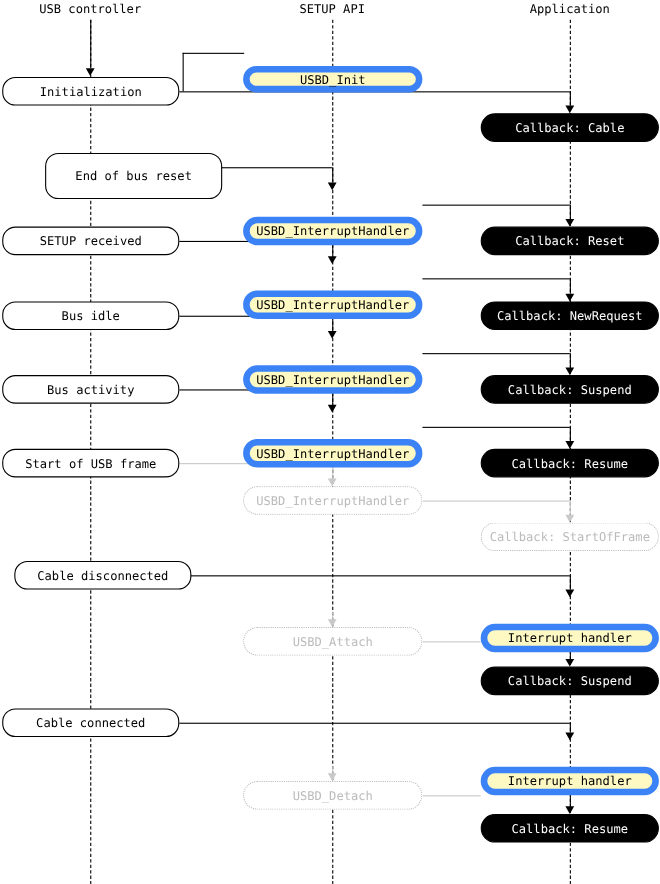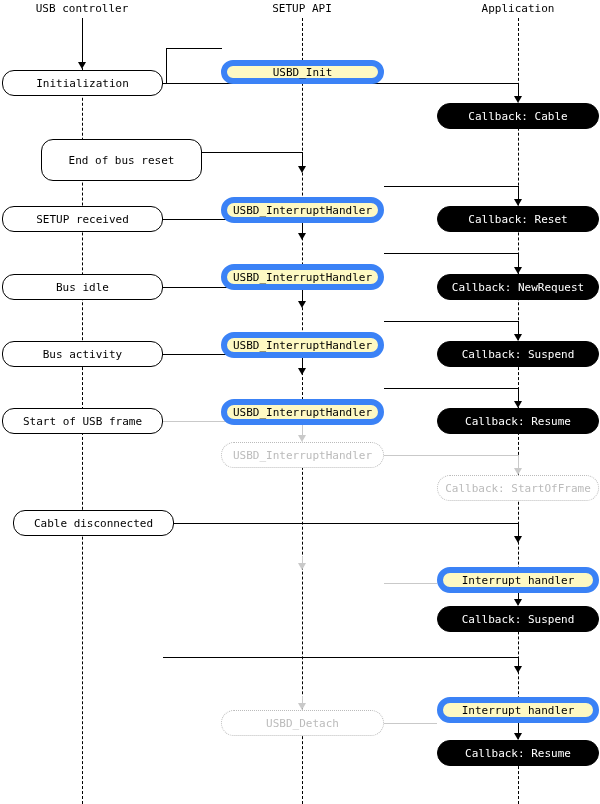--- a/index.html
+++ b/index.html
@@ -253,25 +253,31 @@
   </div>
 
   <div class="node rounded" style="left:2px; top:510px; width:161px; height:26px;margin-left:11px;">
     <span>Cable disconnected</span>
   </div>
 
   <div class="node stadium" style="left:437px; top:543px; width:162px; height:26px;">
     <span>Interrupt handler</span>
   </div>
 
+  <div class="node ghost" style="left:221px; top:570px; width:163px; height:26px;">
+    <span>USBD_Attach</span>
+  </div>
 
   <div class="node filled" style="left:437px; top:606px; width:162px; height:26px;">
     <span>Callback: Suspend</span>
   </div>
 
+  <div class="node rounded" style="left:2px; top:644px; width:161px; height:26px;">
+    <span>Cable connected</span>
+  </div>
 
   <div class="node stadium" style="left:437px; top:673px; width:162px; height:26px;">
     <span>Interrupt handler</span>
   </div>
 
   <div class="node ghost" style="left:221px; top:710px; width:163px; height:26px;">
     <span>USBD_Detach</span>
   </div>
 
   <div class="node filled" style="left:437px; top:740px; width:162px; height:26px;">

